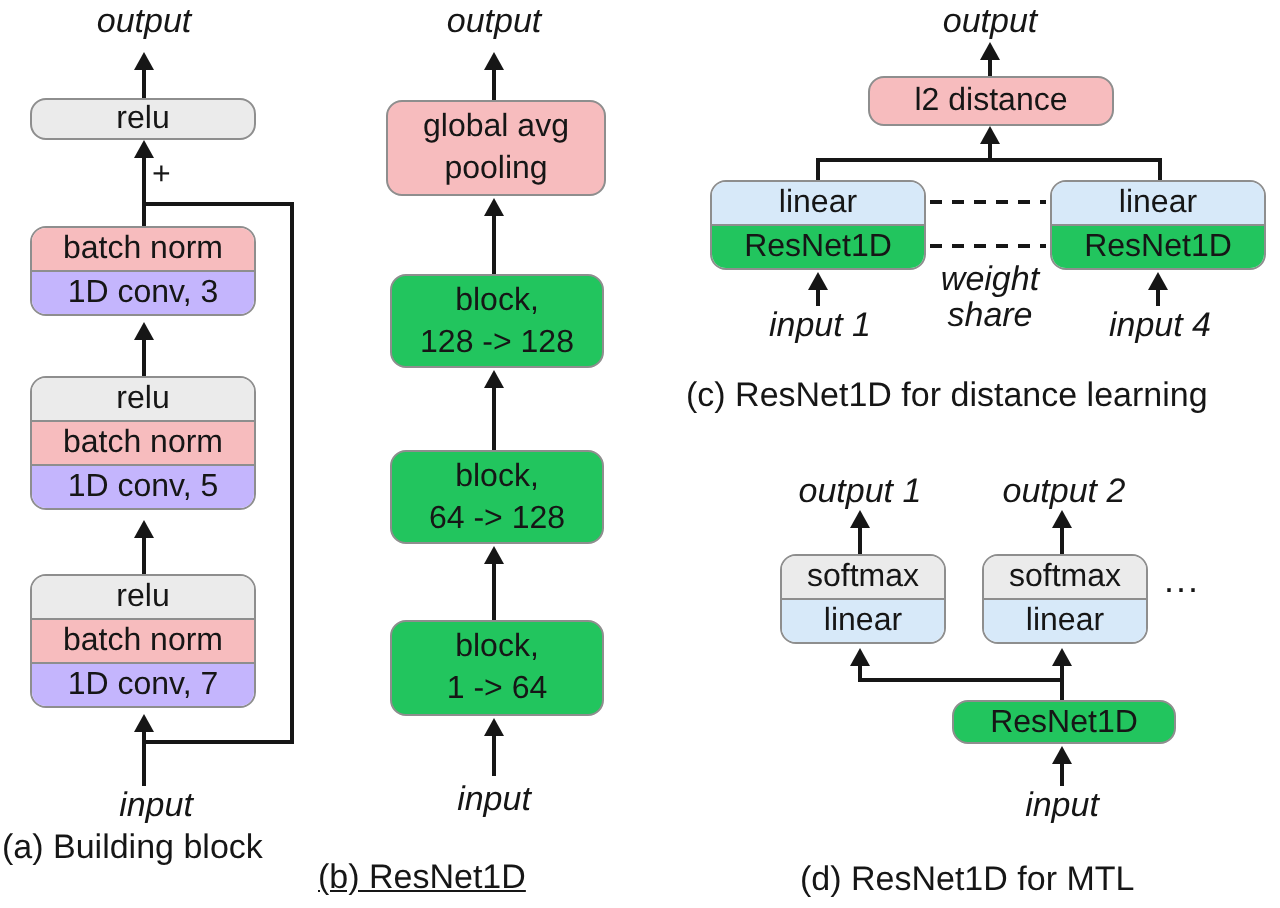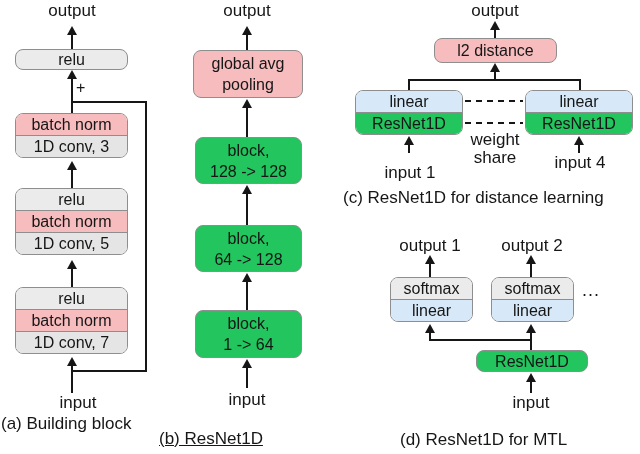--- a/index.html
+++ b/index.html
@@ -1,32 +1,32 @@
 <!DOCTYPE html>
 <html><head>
 <meta charset="utf-8">
 <style>
   html,body{margin:0;padding:0;background:#ffffff;}
   #canvas{
     position:relative;width:640px;height:454px;background:#ffffff;
     font-family:"Liberation Sans", sans-serif;color:#161616;overflow:hidden;
   }
   .panel{position:absolute;left:0;top:0;width:640px;height:454px;}
-  .lbl{position:absolute;font-size:17px;text-align:center;white-space:nowrap;}
+  .lbl{position:absolute;font-size:17px;text-align:center;white-space:nowrap;font-style:italic;}
   .cap{position:absolute;font-size:17px;white-space:nowrap;}
   .box{
     position:absolute;box-sizing:border-box;border:1.5px solid #8e8e8e;border-radius:8px;
     display:flex;flex-direction:column;align-items:center;justify-content:center;
     font-size:16px;line-height:21px;text-align:center;overflow:hidden;
   }
   .stack{display:block;padding:0;}
   .band{width:100%;height:21px;line-height:21px;text-align:center;}
   .band + .band{border-top:1.5px solid #8e8e8e;}
   .pink{background:#f7bcbe;}
-  .yellow{background:#e5e5e5;}
+  .yellow{background:#c4b5fd;}
   .grayb{background:#ebebeb;}
   .green{background:#22c55e;}
   .blue{background:#d7e9f9;}
   .hline{position:absolute;height:2px;background:#161616;}
   .vline{position:absolute;width:2px;background:#161616;}
   .dash{position:absolute;height:2px;background:repeating-linear-gradient(90deg,#161616 0 6px,transparent 6px 11px);}
   .arw{position:absolute;width:10px;}
   .arw::before{content:"";position:absolute;left:0;top:0;width:0;height:0;
     border-left:5px solid transparent;border-right:5px solid transparent;border-bottom:9px solid #161616;}
   .arw::after{content:"";position:absolute;left:4px;top:7px;bottom:0;width:2px;background:#161616;}
@@ -131,21 +131,21 @@
       <div class="band blue">linear</div>
       <div class="band green">ResNet1D</div>
     </div>
 
     <div class="dash" style="left:465px;top:100px;width:58px;"></div>
     <div class="dash" style="left:465px;top:122px;width:58px;"></div>
 
     <div class="arw" style="left:404px;top:136px;height:17px;"></div>
     <div class="arw" style="left:574px;top:136px;height:17px;"></div>
 
-    <div class="lbl" style="left:369px;top:163px;width:82px;">input 1</div>
+    <div class="lbl" style="left:369px;top:153px;width:82px;">input 1</div>
     <div class="lbl" style="left:539px;top:153px;width:82px;">input 4</div>
 
     <div class="lbl" style="left:455px;top:131px;width:80px;line-height:18px;">
       <div>weight</div>
       <div>share</div>
     </div>
 
     <div class="cap" style="left:343px;top:188px;">(c) ResNet1D for distance learning</div>
   </div>
 

